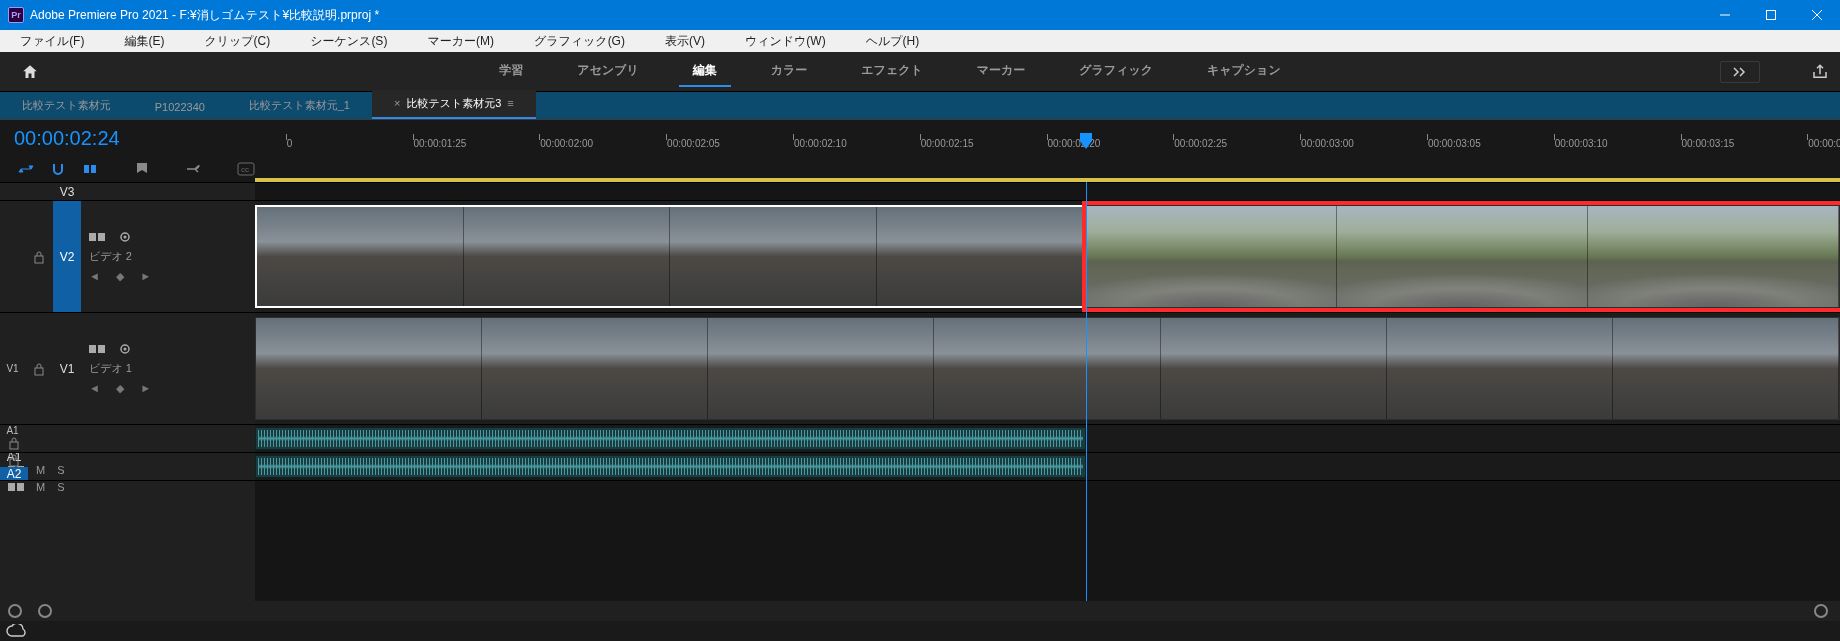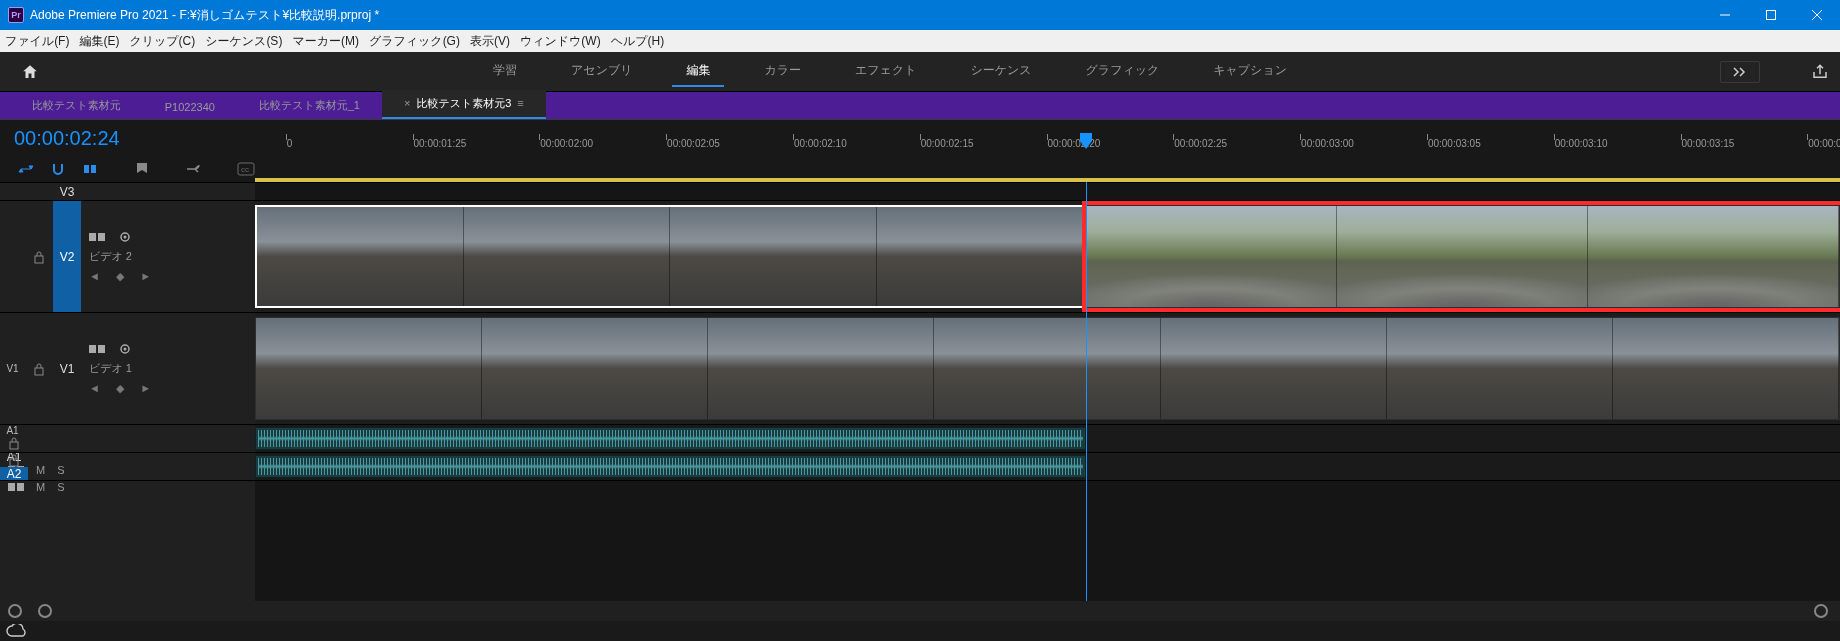--- a/index.html
+++ b/index.html
@@ -22,33 +22,33 @@
   *{box-sizing:border-box;font-family:"Segoe UI","Meiryo UI",sans-serif;}
   body{margin:0;background:#0d0d0d;color:var(--text);width:1840px;height:641px;overflow:hidden;}
   
   .titlebar{height:30px;background:var(--titlebar);display:flex;align-items:center;color:#fff;font-size:12px;}
   .titlebar .app-icon{width:16px;height:16px;margin:0 6px 0 8px;background:#2a003f;border:1px solid #9a9aff;border-radius:2px;display:flex;align-items:center;justify-content:center;font-size:9px;font-weight:bold;color:#b699ff;}
   .titlebar .title-text{flex:0 0 auto;}
   .titlebar .spacer{flex:1;}
   .winbtn{width:46px;height:30px;display:flex;align-items:center;justify-content:center;color:#fff;cursor:pointer;}
   
   .menubar{height:22px;background:var(--menubar);display:flex;align-items:center;font-size:12px;color:#222;}
-  .menubar .menuitem{padding:2px 5px;cursor:pointer;}
+  .menubar .menuitem{padding:2px 20px;cursor:pointer;}
   
   .wsbar{height:40px;background:var(--panel);display:flex;align-items:center;color:var(--text-dim);font-size:12px;border-bottom:1px solid #000;}
   .wsbar .home{width:60px;display:flex;align-items:center;justify-content:center;color:#ddd;}
   .wsbar .wsitems{flex:1;display:flex;justify-content:center;gap:26px;}
-  .wsbar .wsitem{padding:6px 14px;cursor:pointer;}
+  .wsbar .wsitem{padding:6px 14px;cursor:pointer;font-weight:bold;}
   .wsbar .wsitem.active{color:#fff;border-bottom:2px solid var(--accent);}
   .wsbar .chevmore{width:40px;display:flex;align-items:center;justify-content:center;color:#ccc;margin-right:40px;border:1px solid #3a3a3a;border-radius:2px;height:22px;}
   .wsbar .share{width:40px;display:flex;align-items:center;justify-content:center;color:#ccc;}
   
   .main{height:529px;background:var(--app-bg);display:flex;flex-direction:column;}
   
-  .tabrow{height:28px;display:flex;align-items:flex-end;padding-left:10px;border-bottom:1px solid var(--border);font-size:11px;color:var(--text-dim);background:#4c1d95;}
+  .tabrow{height:28px;display:flex;align-items:flex-end;padding-left:0;border-bottom:1px solid var(--border);font-size:11px;color:var(--text-dim);background:#0c4a6e;}
   .tabrow .seqtab{padding:6px 22px;cursor:pointer;}
   .tabrow .seqtab.active{color:#fff;border-bottom:2px solid var(--accent);background:#272727;}
   .tabrow .seqtab .close{margin-right:6px;color:var(--text-dim);}
   .tabrow .seqtab .menuicn{margin-left:6px;color:var(--text-dim);}
   
   .timeline{flex:1;display:flex;flex-direction:column;background:var(--panel-darker);}
   .tl-top{display:flex;height:62px;}
   .tl-top-left{width:255px;display:flex;flex-direction:column;}
   .tl-timecode{flex:1;display:flex;align-items:center;justify-content:flex-start;padding-left:14px;color:var(--accent-bright);font-size:20px;font-weight:400;}
   .tl-top-right{flex:1;position:relative;}
@@ -160,21 +160,21 @@
     <svg width="18" height="18" viewBox="0 0 24 24">
         <path fill="#ddd" d="M12 3l9 8h-3v9h-4v-6h-4v6H6v-9H3z"></path>
       </svg>
   </div>
   <div class="wsitems" id="wsitems">
       <div class="wsitem">学習</div>
       <div class="wsitem">アセンブリ</div>
       <div class="wsitem active">編集</div>
       <div class="wsitem">カラー</div>
       <div class="wsitem">エフェクト</div>
-      <div class="wsitem">シーケンス</div>
+      <div class="wsitem">マーカー</div>
       <div class="wsitem">グラフィック</div>
       <div class="wsitem">キャプション</div>
     </div>
   <div class="chevmore">
     <svg width="14" height="10">
         <path d="M1 1l4 4-4 4M7 1l4 4-4 4" fill="none" stroke="#ccc" stroke-width="1.5"></path>
       </svg>
   </div>
   <div class="share">
     <svg width="18" height="18" viewBox="0 0 24 24">

